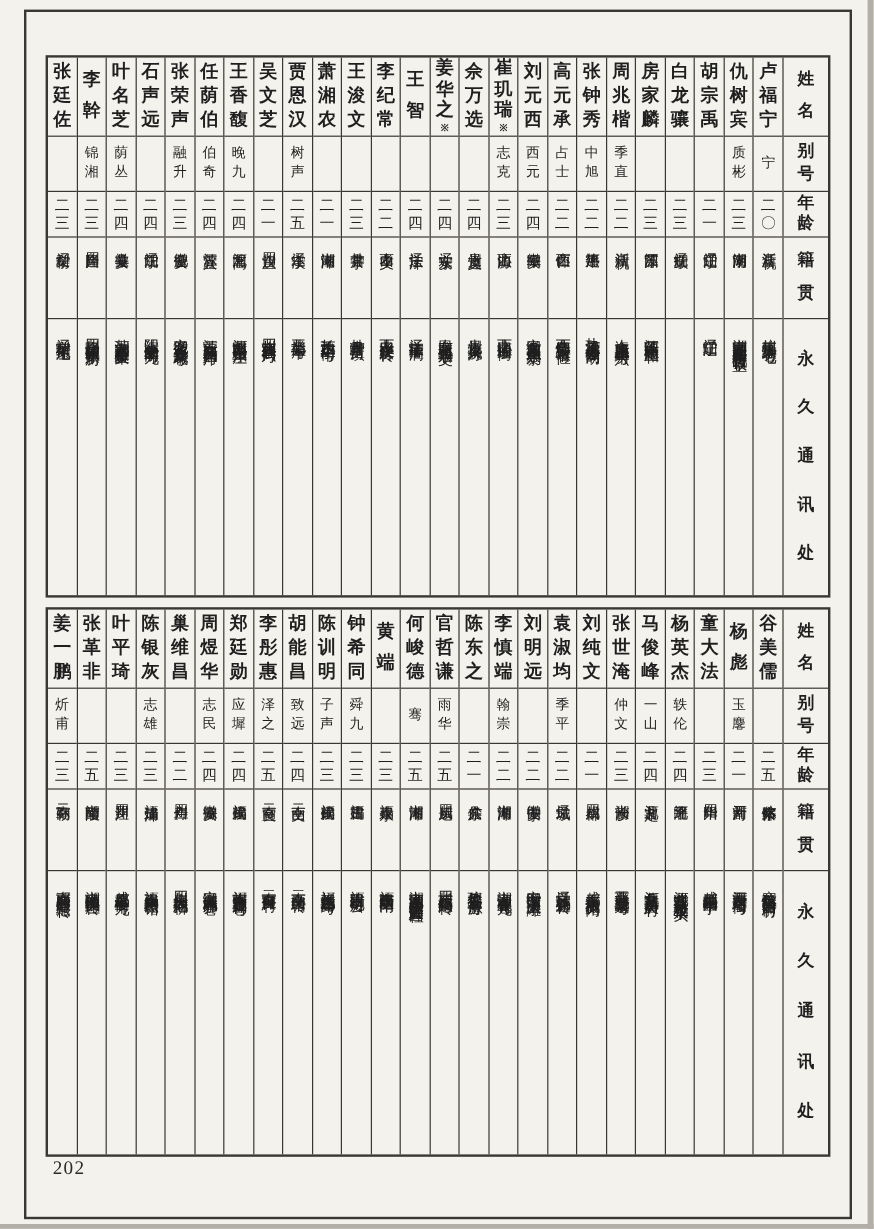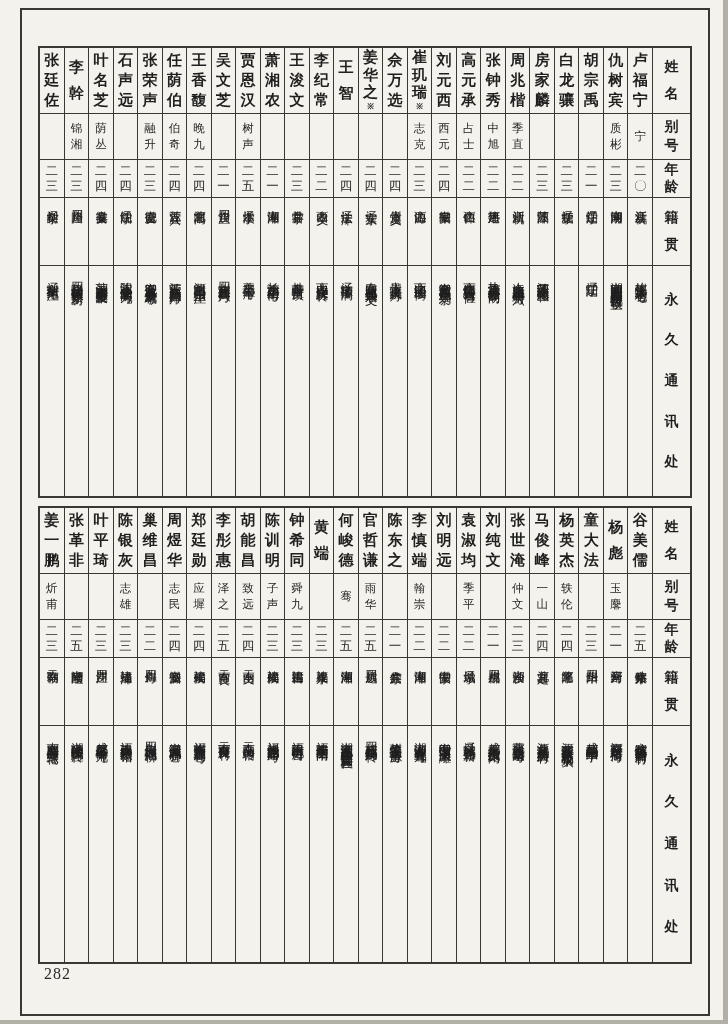--- a/index.html
+++ b/index.html
@@ -889,16 +889,16 @@
       </div>
       <div class="cell r-age cs age-c">
         <span class="ch">二</span>
         <span class="ch">三</span>
       </div>
       <div class="cell r-native vflow">云南弥勒</div>
       <div class="cell r-addr vflow">南京邓府巷四〇号熊宅转</div>
     </div>
   </div>
 
-<div class="page-number">282</div>
+<div class="page-number">202</div>
 
 <div class="edge-right"></div>
 <div class="edge-bottom"></div>
 
 </body></html>

